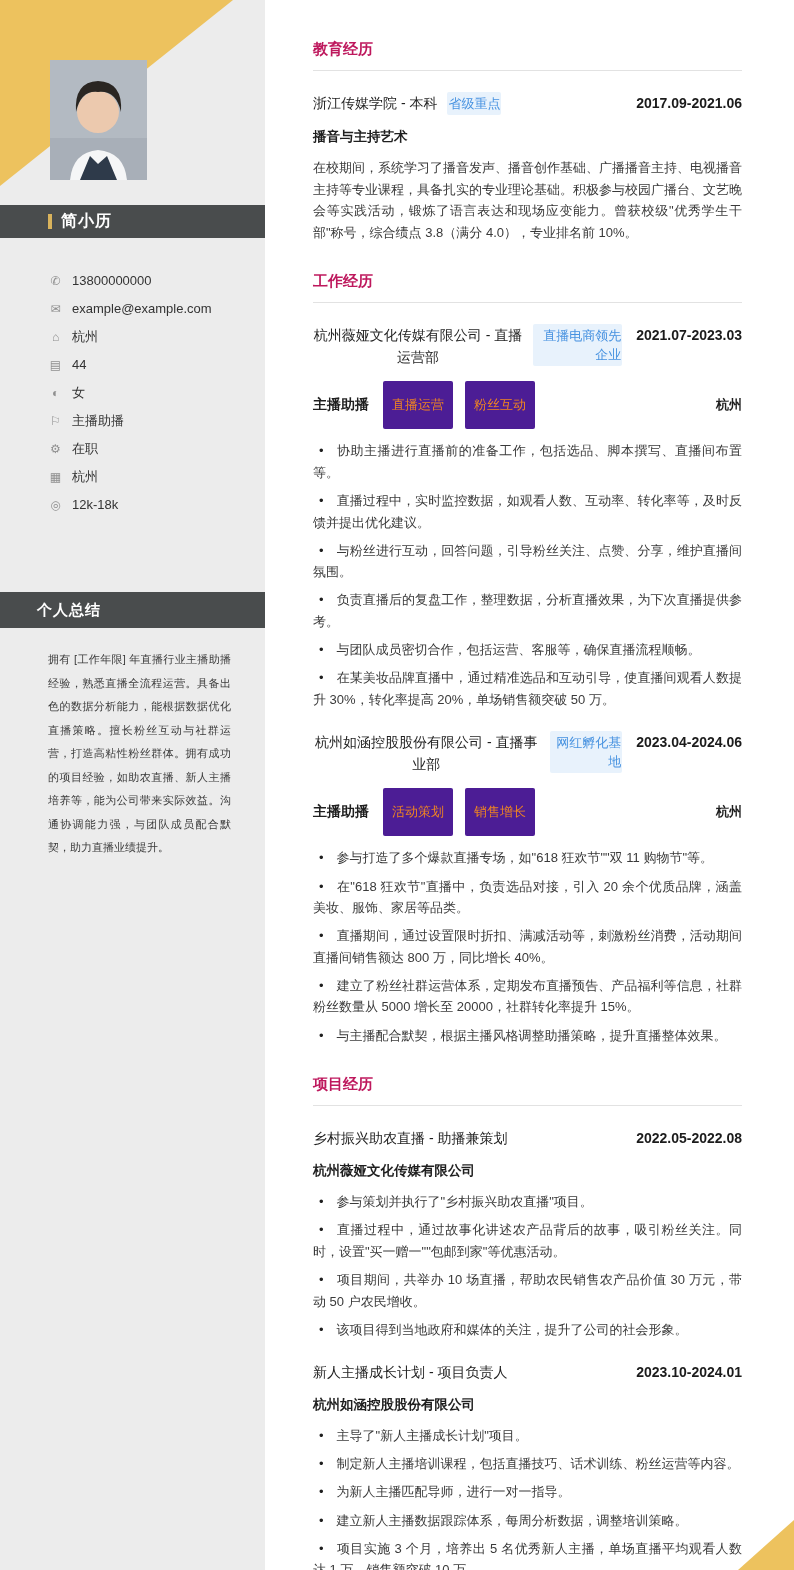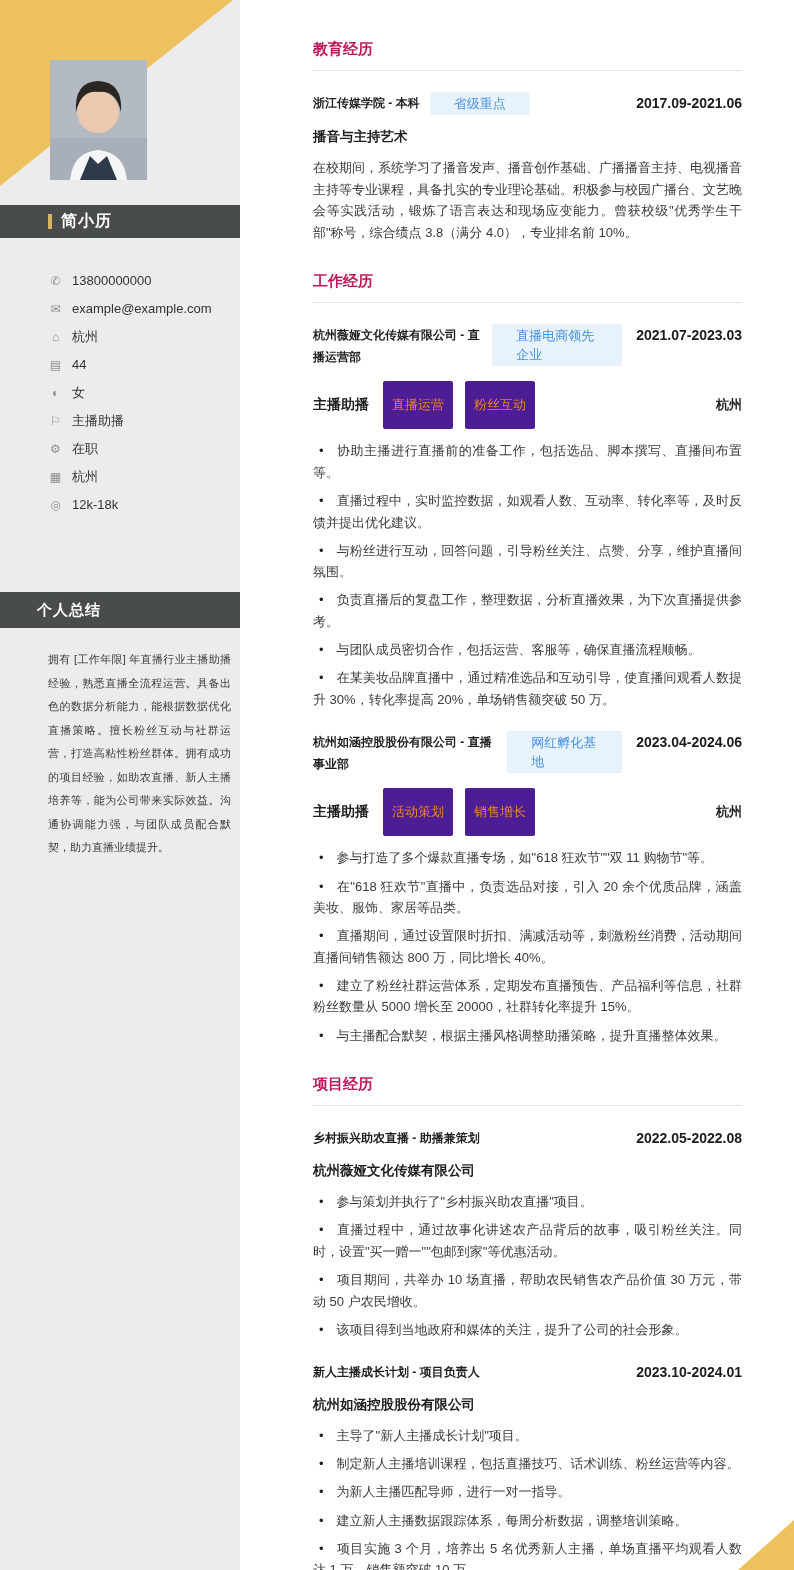--- a/index.html
+++ b/index.html
@@ -1,20 +1,20 @@
 <!DOCTYPE html>
 <html><head>
 <meta charset="utf-8">
 <style>
   * { margin:0; padding:0; box-sizing:border-box; }
   html,body { font-family:"Liberation Sans","DejaVu Sans",sans-serif; }
   body { width:794px; height:1570px; background:#ffffff; position:relative; overflow:hidden; color:#3a3a3a; }
 
   
-  .sidebar { position:absolute; left:0; top:0; bottom:0; width:240px; background:#ececec; }
+  .sidebar { position:absolute; left:0; top:0; bottom:0; width:265px; background:#ececec; }
   .deco-top { position:absolute; left:0; top:0; width:233px; height:186px; background:#edc25e;
               clip-path:polygon(0 0,100% 0,0 100%); }
   .photo { position:absolute; left:50px; top:60px; width:97px; height:120px; display:block; }
   .name-band { position:absolute; left:0; right:0; top:205px; height:33px; background:#494c4d;
                display:flex; align-items:center; padding-left:48px; }
   .gold-bar { width:4px; height:15px; background:#d9b35c; margin-right:9px; }
   .name { color:#ffffff; font-size:16px; font-weight:bold; letter-spacing:1px; }
   .contacts { position:absolute; left:48px; right:16px; top:272px; }
   .contact-row { display:flex; align-items:center; margin-bottom:10px; line-height:18px; }
   .contact-icon { width:15px; color:#8f8f8f; font-size:12px; margin-right:9px; flex:0 0 auto; text-align:center; }
@@ -28,23 +28,23 @@
   
   .main { margin-left:265px; padding:40px 52px 20px 48px; position:relative; }
   .section { margin-top:29px; }
   .section:first-child { margin-top:0; }
   .section-title { font-size:15px; font-weight:bold; color:#be185d; padding-bottom:11px;
                    border-bottom:1px solid #e2e2e2; }
 
   .entry { margin-top:21px; }
   .entry-head { display:flex; align-items:flex-start; }
   .entry-left { display:flex; flex:1 1 auto; min-width:0; gap:10px; align-items:flex-start; }
-  .entry-title { font-size:12px; font-weight:bold; color:#1f1f1f; line-height:22px; }
+  .entry-title { font-size:14px; font-weight:normal; color:#1f1f1f; line-height:22px;text-align:center; }
   .tag-blue { flex:0 1 auto; font-size:13px; line-height:19px; color:#4792e0; background:#e8f2fc;
-              padding:2px 24px; border-radius:2px; }
+              padding:2px 1px; border-radius:2px;text-align:right; }
   .entry-date { margin-left:14px; white-space:nowrap; font-size:14px; font-weight:bold; color:#1b1b1b; line-height:22px; }
   .role-row { display:flex; align-items:center; margin-top:13px; }
   .role { font-size:14px; font-weight:bold; color:#1f1f1f; margin-right:14px; }
   .tag-orange { font-size:13px; color:#ee8422; background:#4c1d95; padding:15px 9px; border-radius:2px; margin-right:12px; }
   .city { margin-left:auto; font-size:13px; font-weight:bold; color:#1f1f1f; }
   .sub-bold { font-size:13.5px; font-weight:bold; color:#1f1f1f; margin-top:13px; }
   .paragraph { font-size:13px; line-height:21.6px; color:#3a3a3a; margin-top:11px; text-align:justify; }
   ul.bullets { list-style:none; margin-top:11px; }
   ul.bullets li { font-size:13px; line-height:21.6px; color:#3a3a3a; margin-bottom:6.5px; text-align:justify; }
   .dot { margin:0 13px 0 6px; color:#1f1f1f; }

